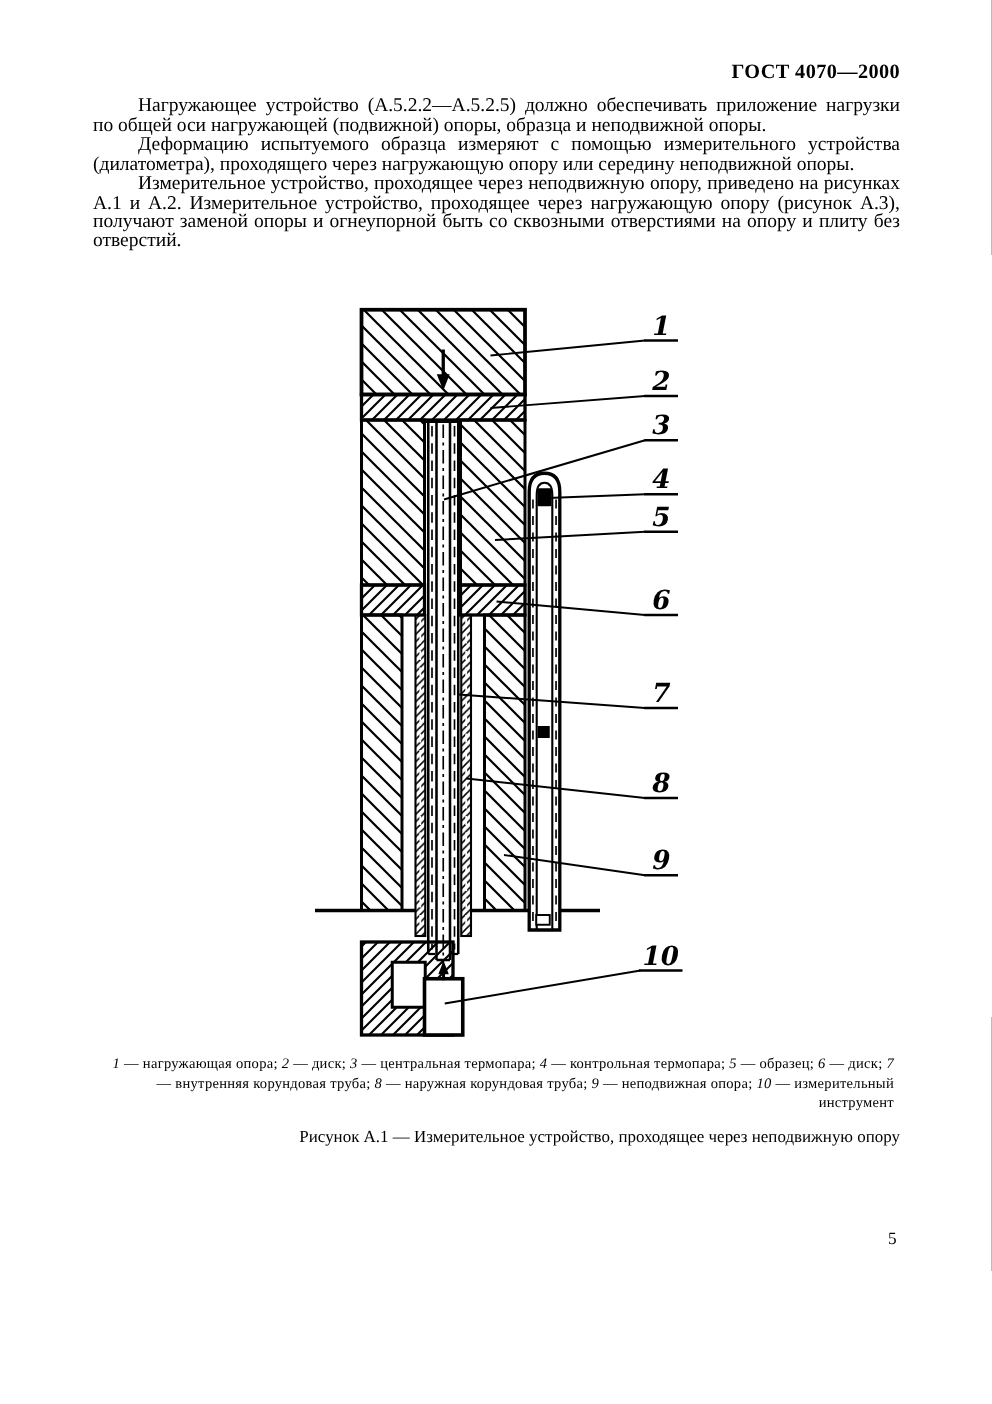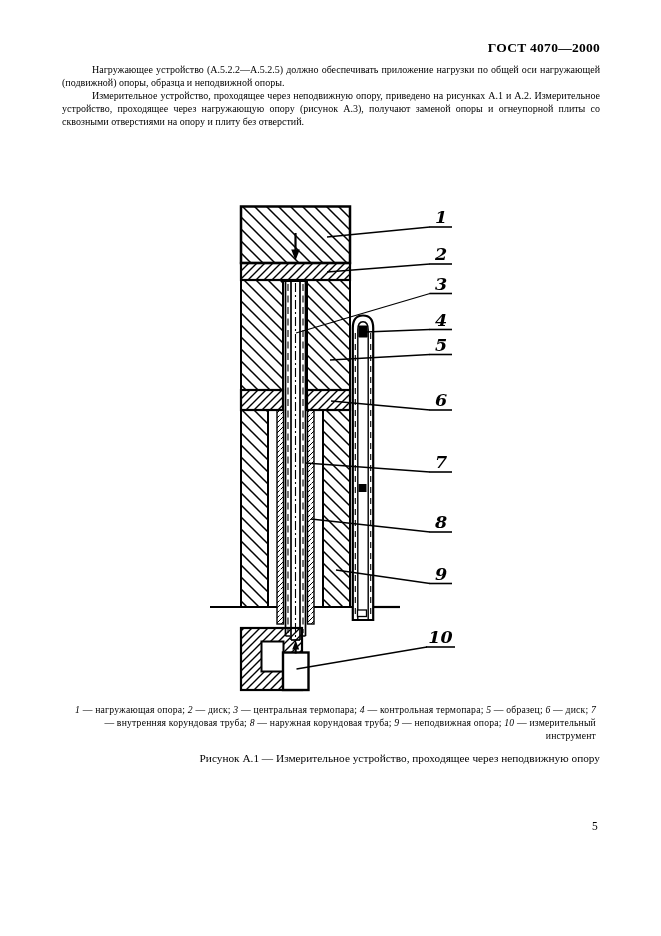--- a/index.html
+++ b/index.html
@@ -7,21 +7,21 @@
     position:relative; width:661px; height:936px; margin:0 auto;
     background:#ffffff; color:#000;
     font-family:"Liberation Serif", serif; overflow:hidden;
   }
   .header {
     position:absolute; top:40px; left:0; right:61px;
     text-align:right; font-weight:bold; font-size:13.5px; letter-spacing:.02em;
   }
   .body-text {
     position:absolute; top:64px; left:62px; width:538px;
-    font-size:10px; line-height:12.9px; text-align:justify;
+    font-size:13px; line-height:12.9px; text-align:justify;
   }
   .body-text p { margin:0; text-indent:30px; }
   svg.diagram { position:absolute; left:180px; top:200px; }
   .caption {
     position:absolute; top:703px; left:66px; width:530px;
     text-align:right; font-size:9.7px; line-height:13.2px; letter-spacing:.02em;
   }
   .caption i { font-style:italic; }
   .fig-title {
     position:absolute; top:752px; left:62px; width:538px;
@@ -35,21 +35,22 @@
 </style>
 </head>
 <body>
 
 <div class="page">
 
   <div class="header">ГОСТ 4070—2000</div>
 
   <div class="body-text">
     <p>Нагружающее устройство (А.5.2.2—А.5.2.5) должно обеспечивать приложение нагрузки по общей оси нагружающей (подвижной) опоры, образца и неподвижной опоры.</p>
-    <p>Измерительное устройство, проходящее через неподвижную опору, приведено на рисунках А.1 и А.2. Измерительное устройство, проходящее через нагружающую опору (рисунок А.3), получают заменой опоры и огнеупорной плиты со сквозными отверстиями на опору и плиту без отверстий.</p>
+    <p>Деформацию испытуемого образца измеряют с помощью измерительного устройства (дилатометра), проходящего через нагружающую опору или середину неподвижной опоры.</p>
+    <p>Измерительное устройство, проходящее через неподвижную опору, приведено на рисунках А.1 и А.2. Измерительное устройство, проходящее через нагружающую опору (рисунок А.3), получают заменой опоры и огнеупорной быть со сквозными отверстиями на опору и плиту без отверстий.</p>
   </div>
 
   <svg class="diagram" width="300" height="500" viewBox="180 200 300 500" fill="none" stroke="none">
     <defs>
       <pattern id="hMain" patternUnits="userSpaceOnUse" width="12" height="12">
         <path d="M0 0 L12 12 M-3 9 L3 15 M9 -3 L15 3" stroke="#000" stroke-width="1.5"></path>
       </pattern>
       <pattern id="hDisk" patternUnits="userSpaceOnUse" width="8" height="8">
         <path d="M0 8 L8 0 M-2 2 L2 -2 M6 10 L10 6" stroke="#000" stroke-width="1.4"></path>
       </pattern>

